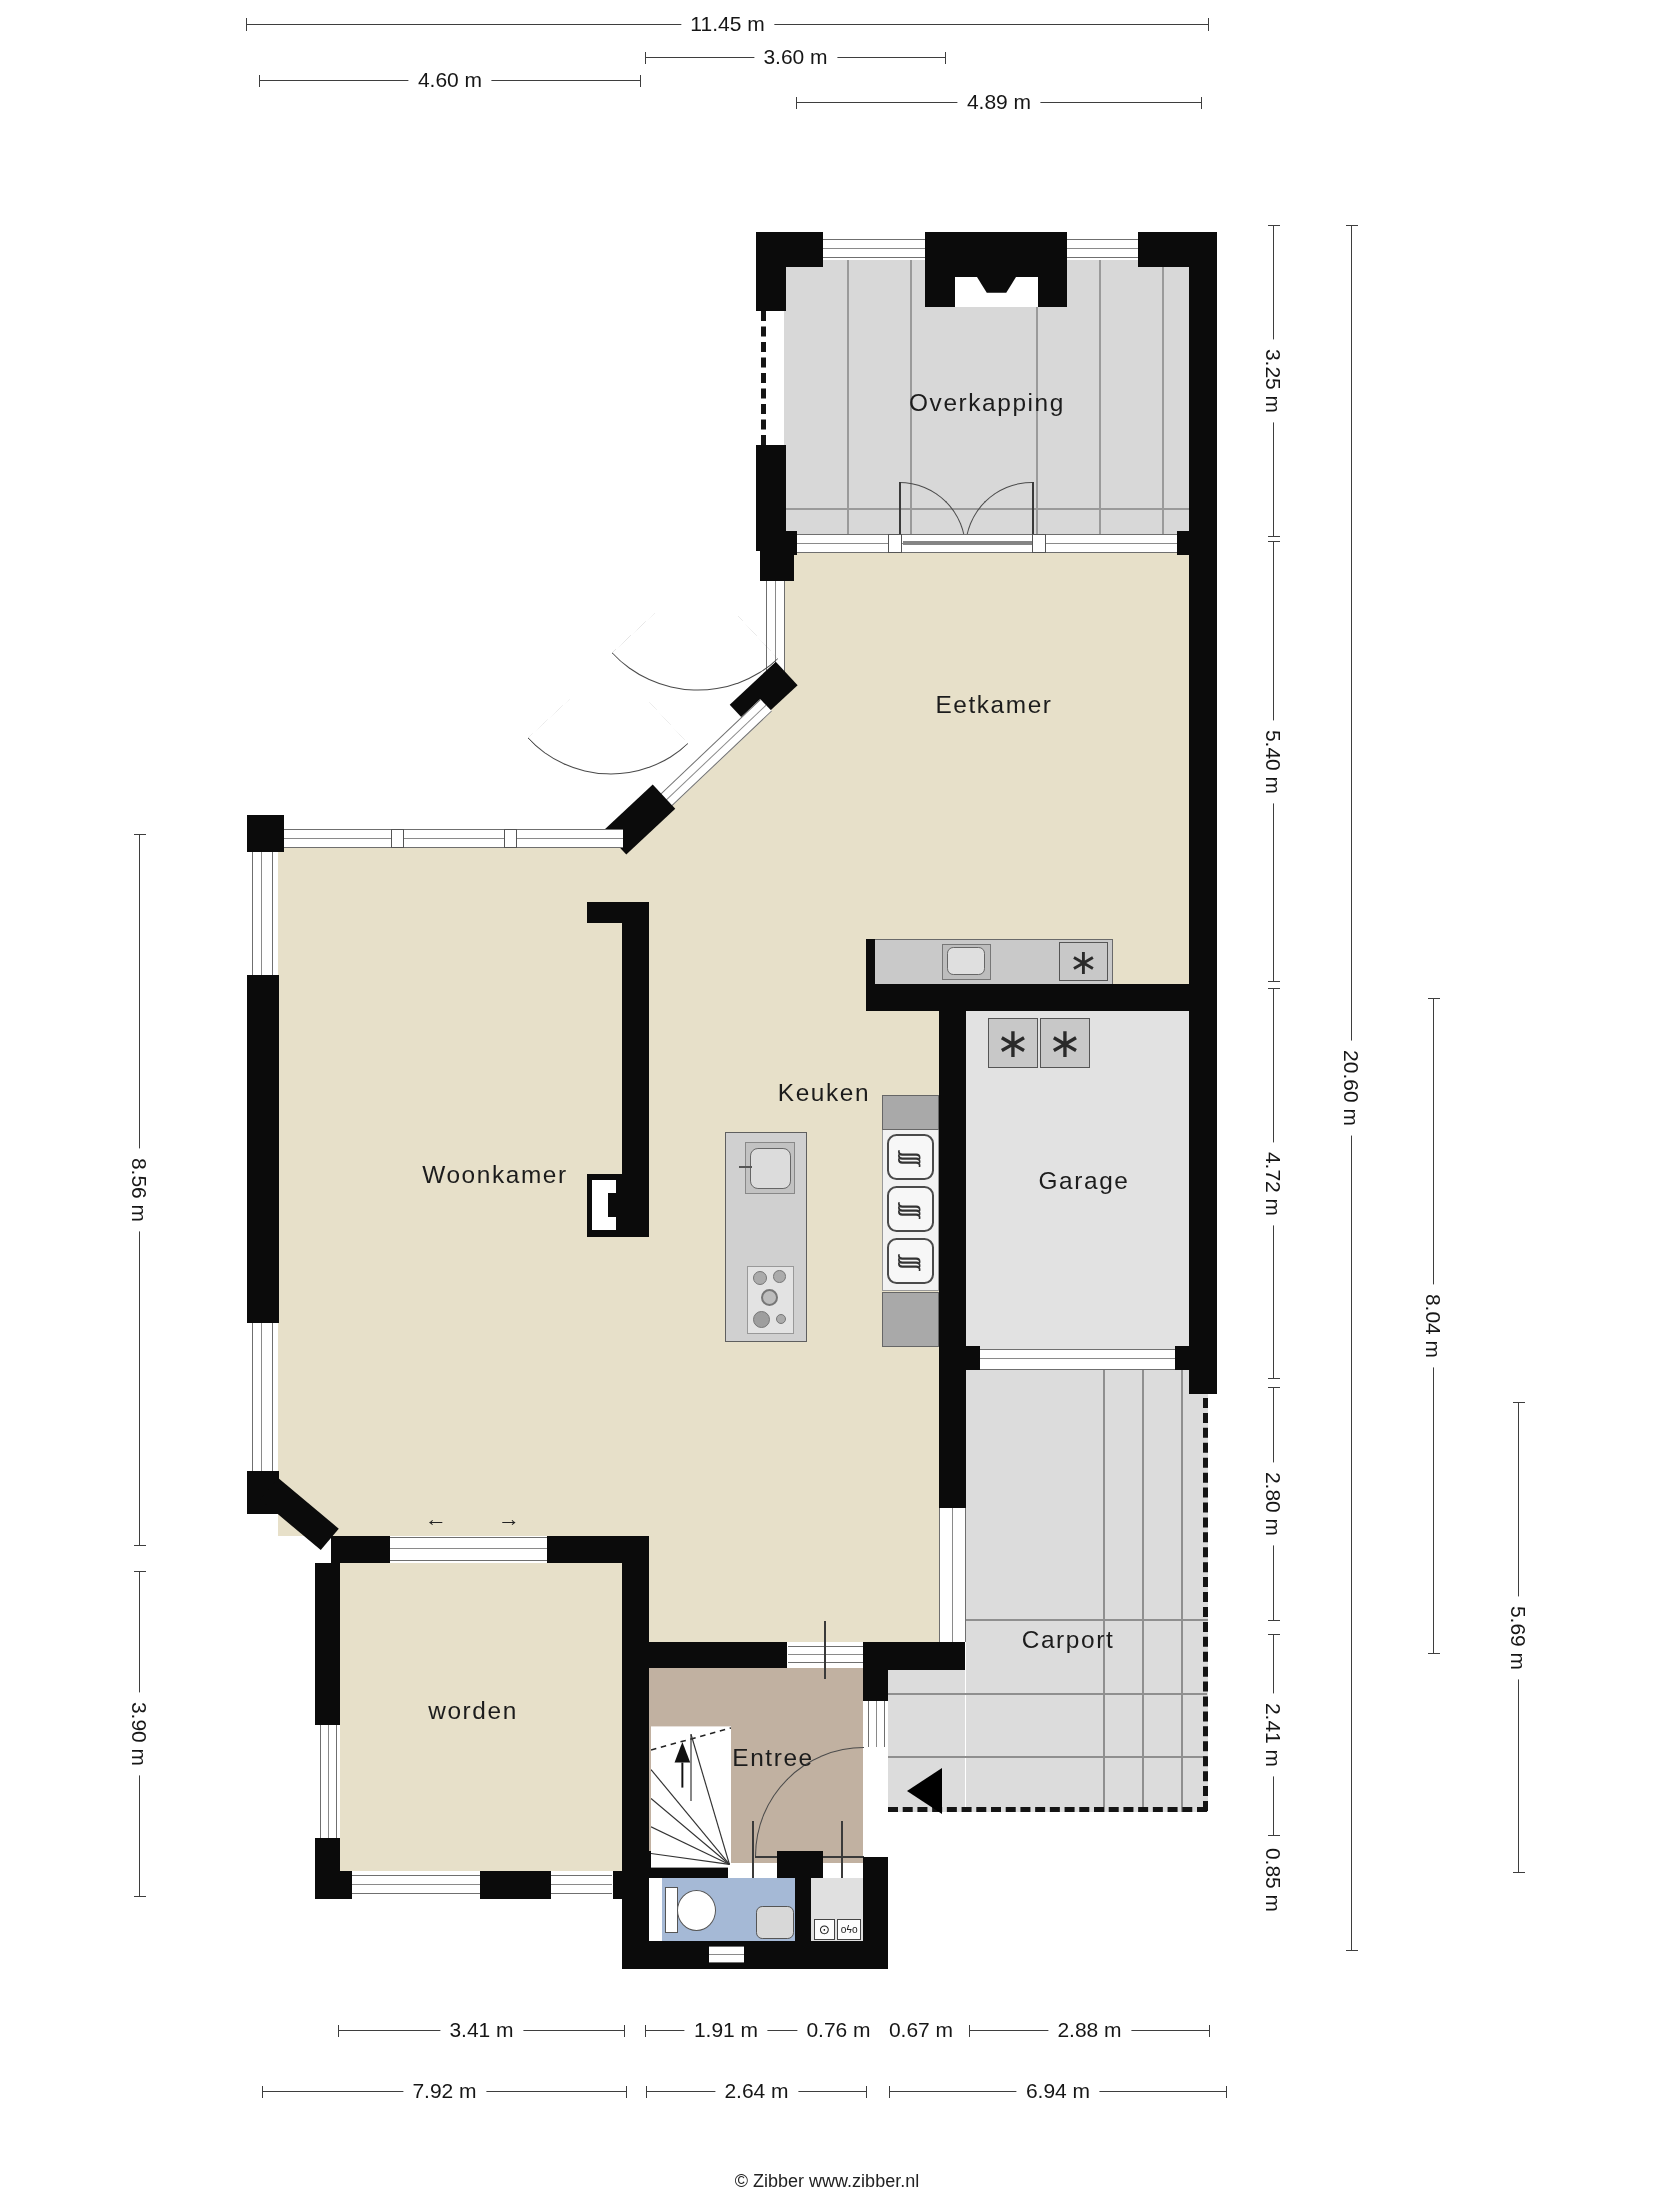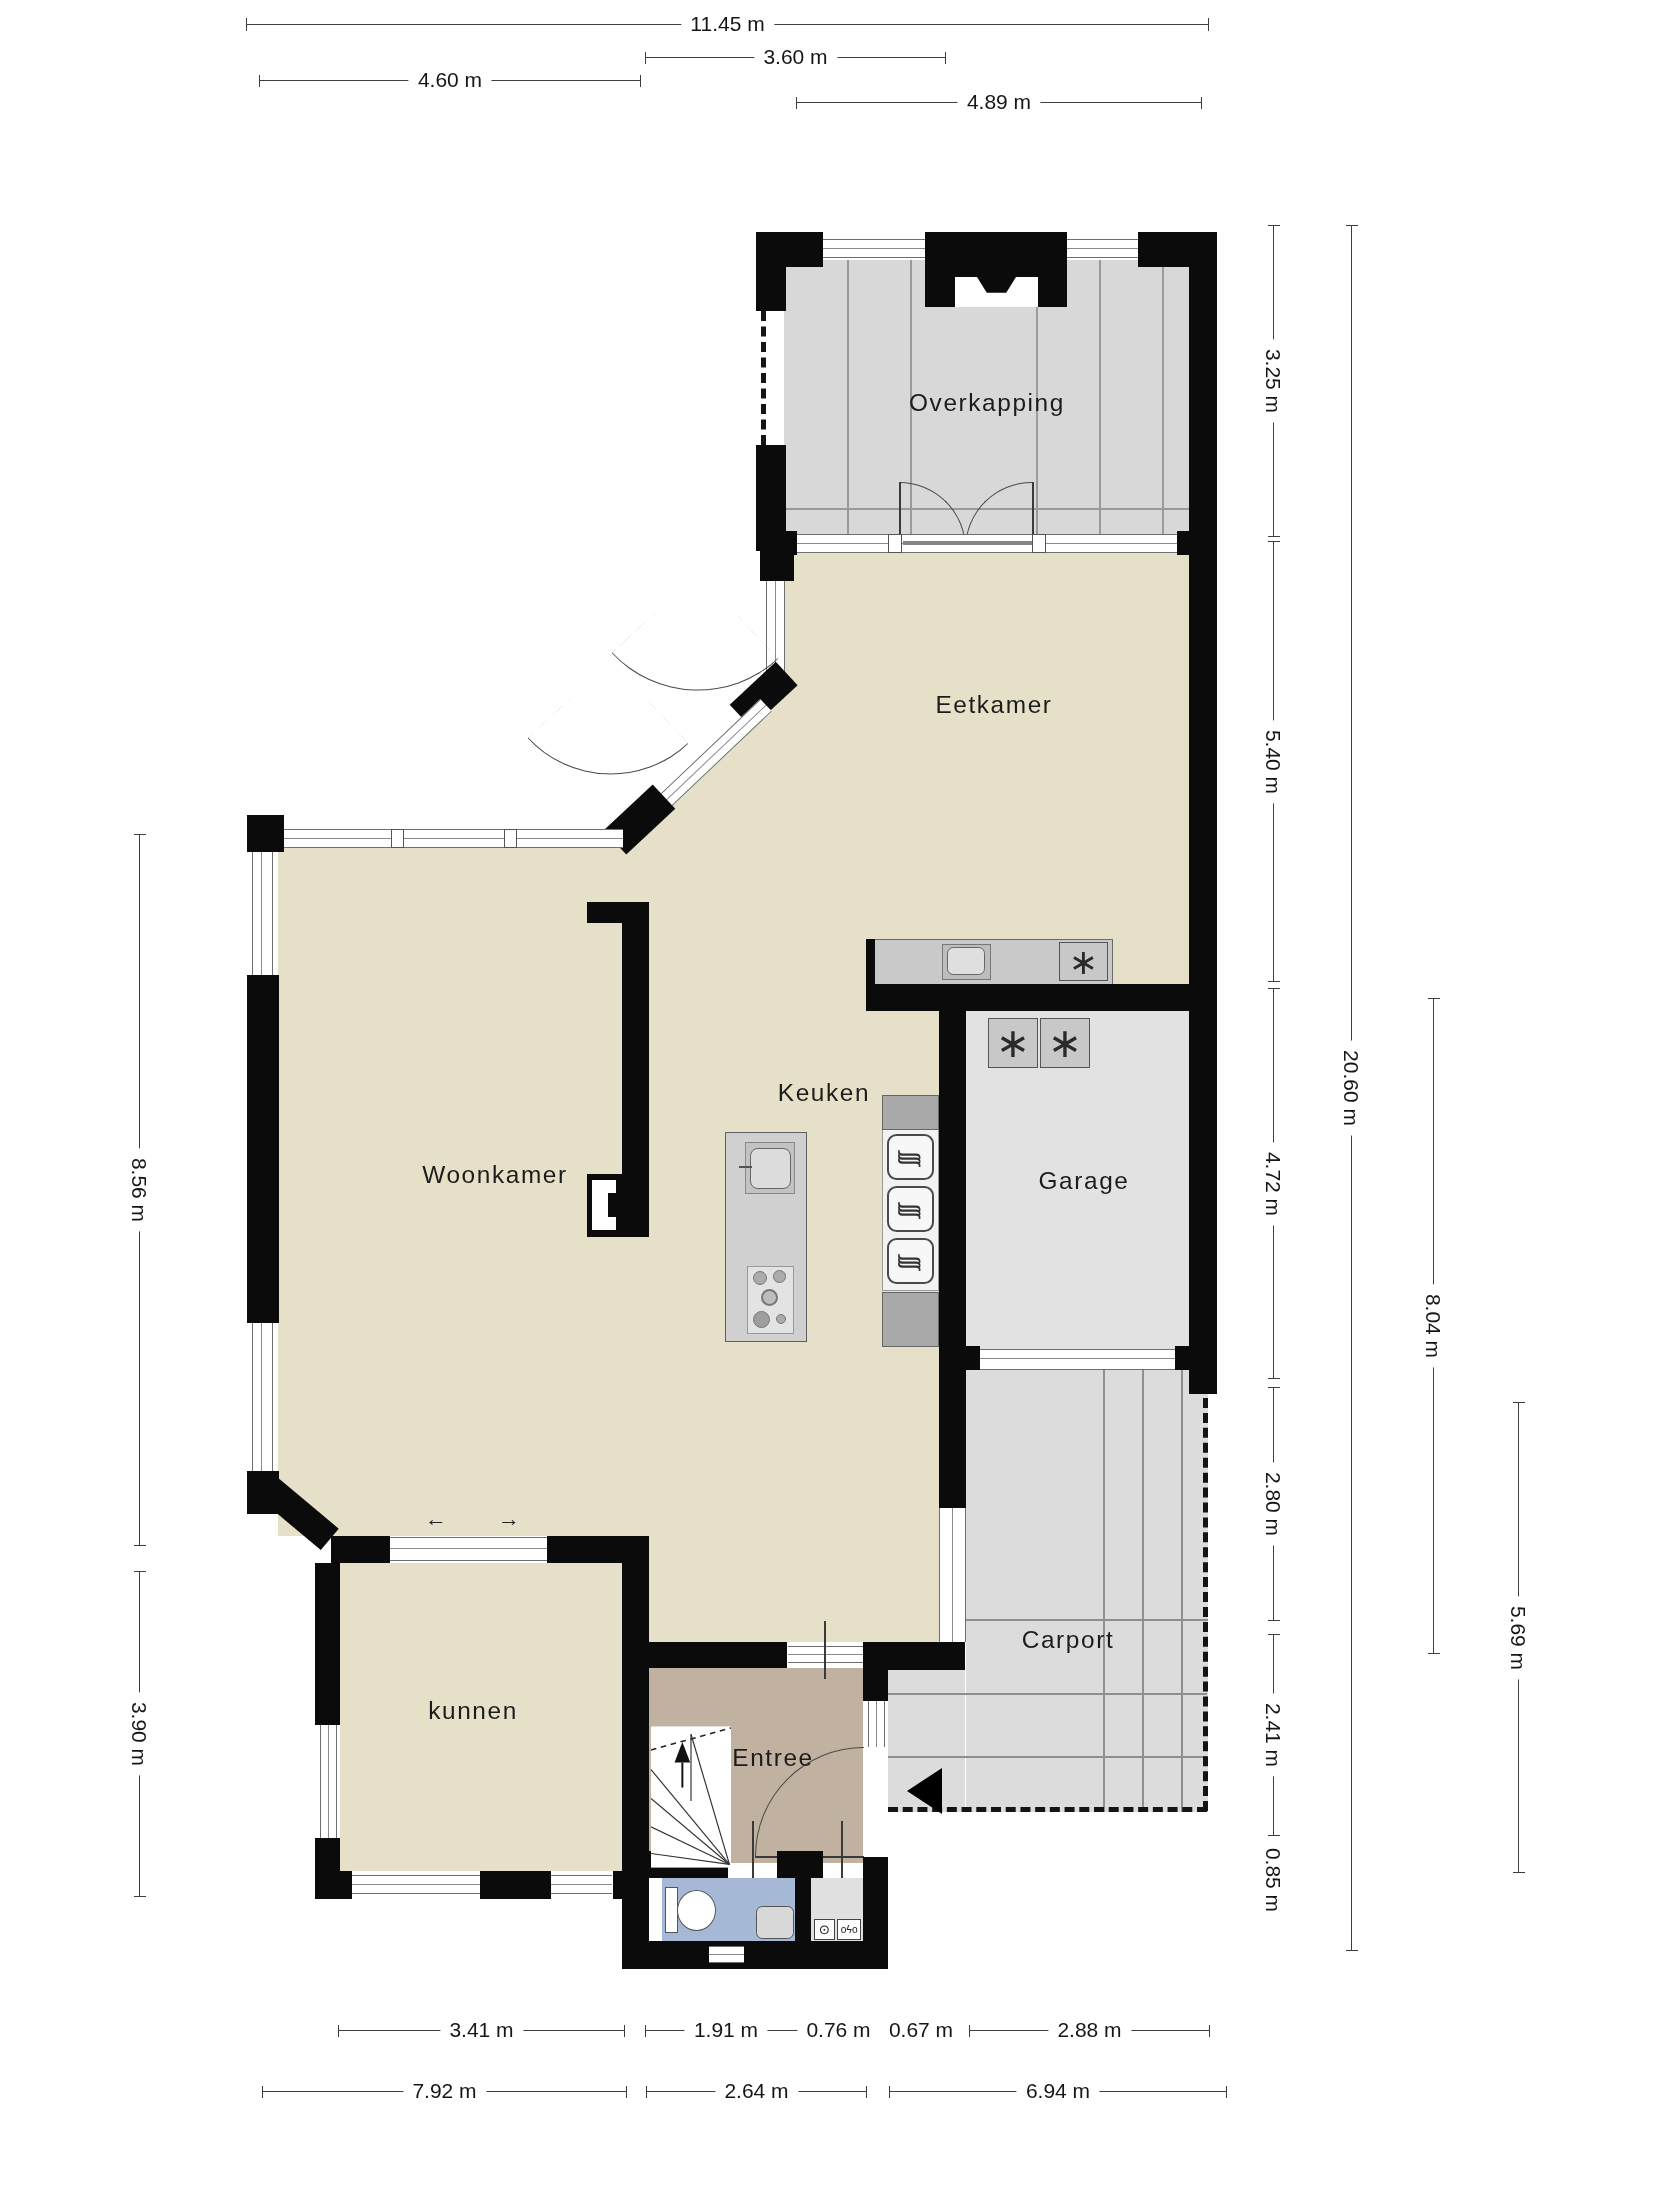--- a/index.html
+++ b/index.html
@@ -233,21 +233,21 @@
     <polygon points="30,46 40,20 50,46" fill="#111"></polygon>
     <line x1="40" y1="46" x2="40" y2="78" stroke="#111" stroke-width="2.5"></line>
   </svg>
 
   <div class="lbl" style="left:987px;top:403px">Overkapping</div>
   <div class="lbl" style="left:994px;top:705px">Eetkamer</div>
   <div class="lbl" style="left:495px;top:1175px">Woonkamer</div>
   <div class="lbl" style="left:824px;top:1093px">Keuken</div>
   <div class="lbl" style="left:1084px;top:1181px">Garage</div>
   <div class="lbl" style="left:1068px;top:1640px">Carport</div>
-  <div class="lbl" style="left:473px;top:1711px">kunnen</div>
+  <div class="lbl" style="left:473px;top:1711px">worden</div>
   <div class="lbl" style="left:773px;top:1758px">Entree</div>
 
   <div class="dim h" style="left:247px;top:23.6px;width:961px">
       <i class="tka"></i>
       <i class="tkb"></i>
       <span>11.45 m</span>
     </div>
   <div class="dim h" style="left:646px;top:57px;width:299px">
       <i class="tka"></i>
       <i class="tkb"></i>
@@ -355,15 +355,16 @@
       <i class="tka"></i>
       <i class="tkb"></i>
       <span>8.56 m</span>
     </div>
   <div class="dim v" style="left:139px;top:1572px;height:324px">
       <i class="tka"></i>
       <i class="tkb"></i>
       <span>3.90 m</span>
     </div>
 
+  <div class="footer" style="top:2171px;font-size:18px">© Zibber www.zibber.nl</div>
 
 </div>
 
 
 </body></html>

